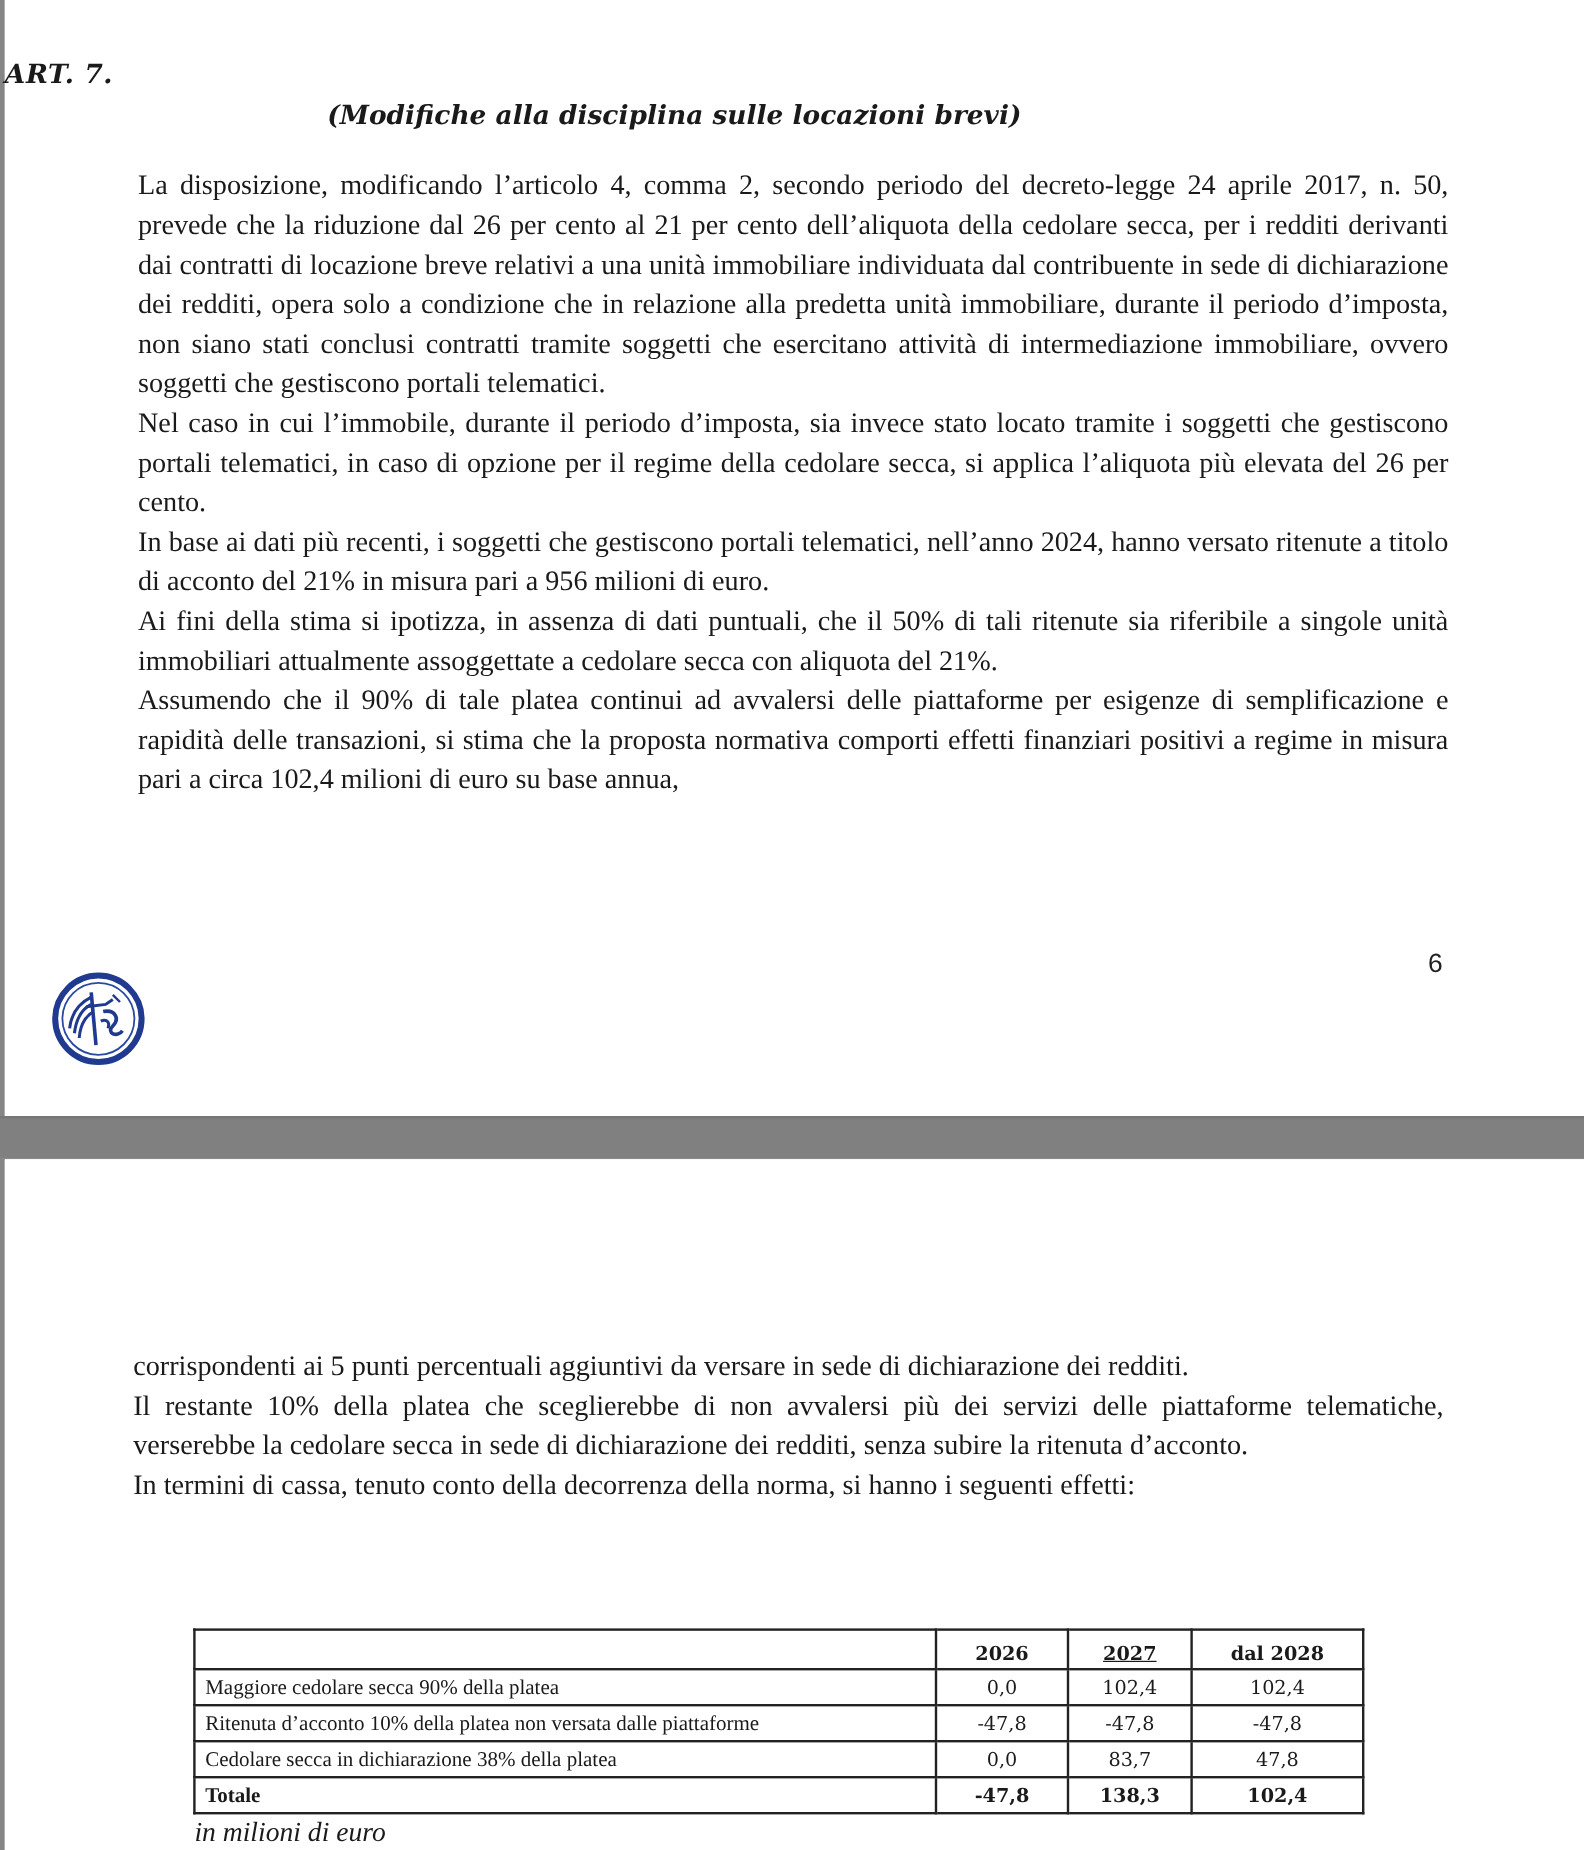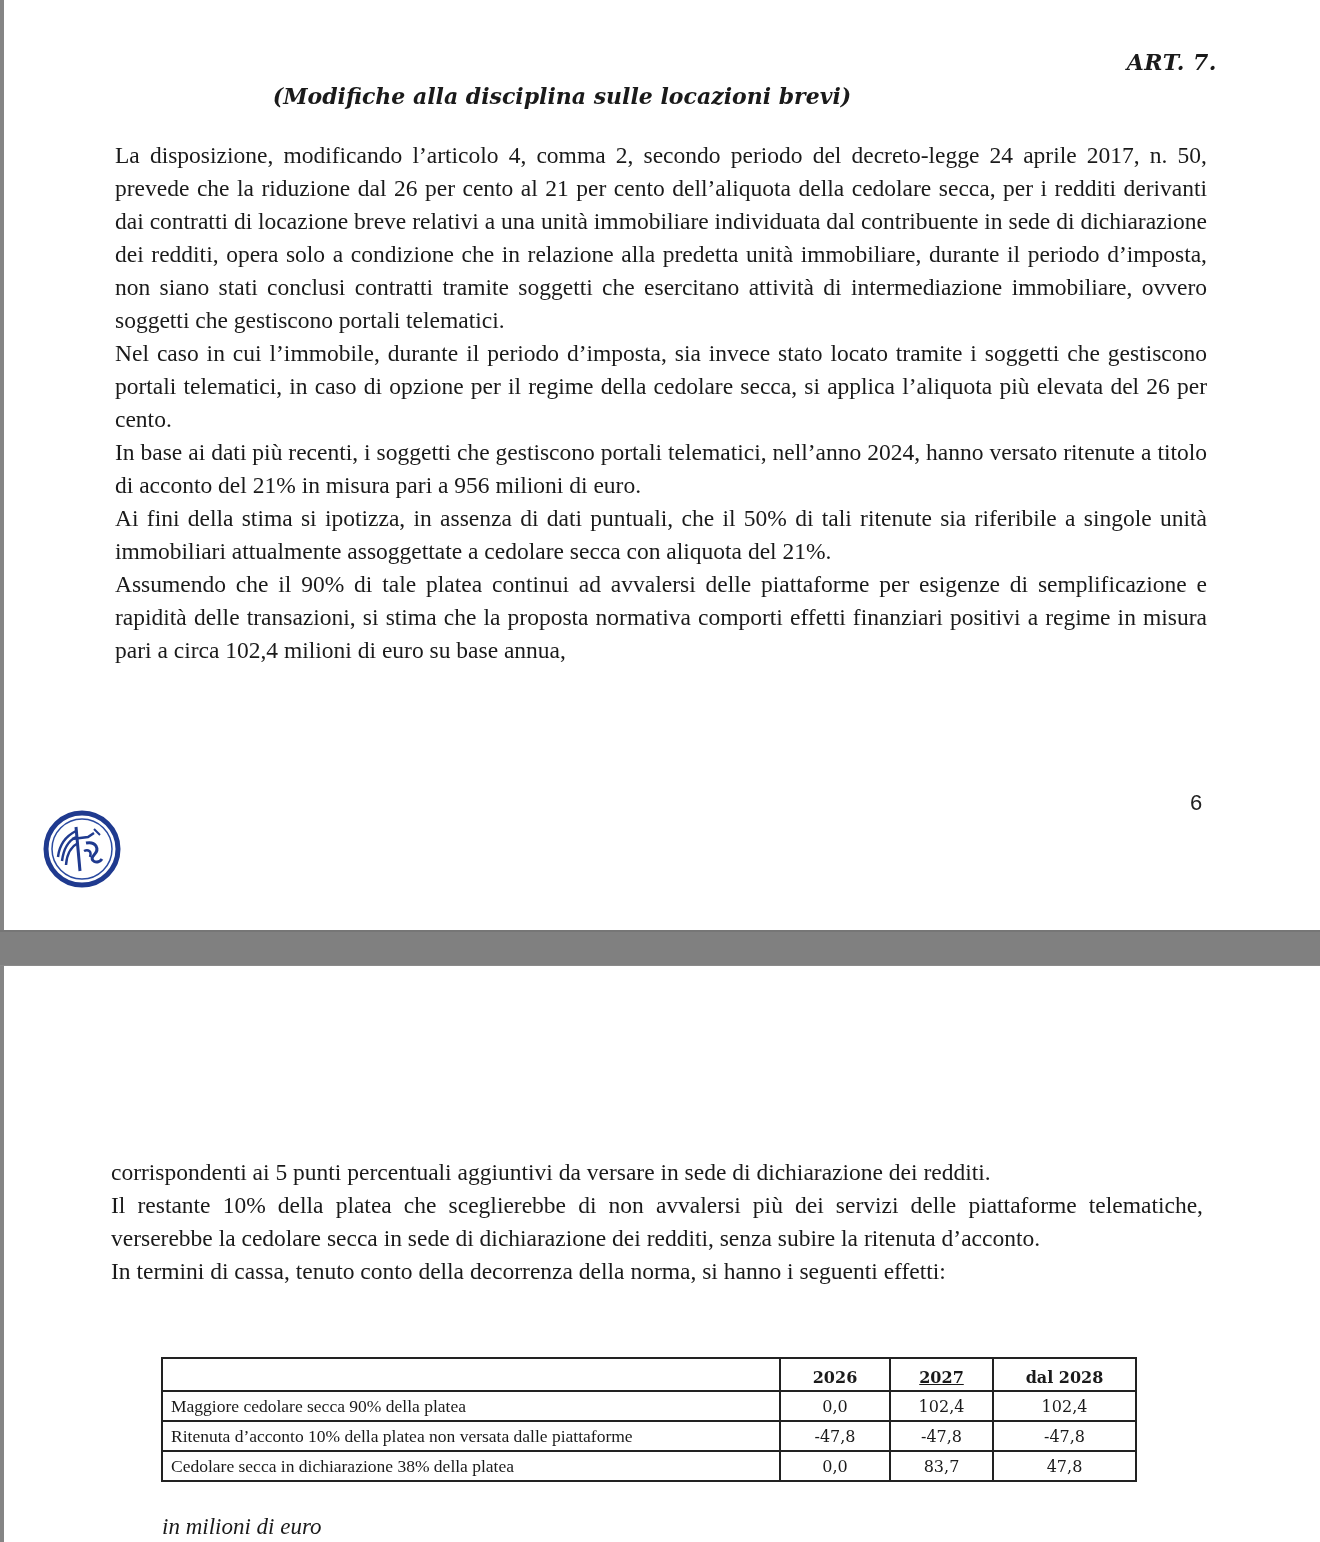--- a/index.html
+++ b/index.html
@@ -6,27 +6,27 @@
   html, body { width: 1320px; height: 1542px; background: #ffffff; overflow: hidden; }
   body { position: relative; font-family: "DejaVu Serif", "Liberation Serif", serif; color: #1a1a1a; }
 
   .left-border { position: absolute; left: 0; top: 0; width: 4px; height: 1542px; background: #858585; }
   .page-gap { position: absolute; left: 0; top: 930px; width: 1320px; height: 36px; background: #808080; border-top: 2px solid #767676; border-bottom: 1px solid #8a8a8a; }
 
   .page { position: absolute; left: 4px; width: 1316px; background: #fff; }
   .page-1 { top: 0; height: 930px; }
   .page-2 { top: 966px; height: 576px; }
 
-  .art-title { position: absolute; top: 47px; left: 0; width: 1213px; text-align: right; font-weight: bold; font-style: italic; font-size: 22px; line-height: 30px; letter-spacing: 0.5px; }
+  .art-title { position: absolute; top: 47px; left: 0; width: 1213px; text-align: left; font-weight: bold; font-style: italic; font-size: 22px; line-height: 30px; letter-spacing: 0.5px; }
   .art-subtitle { position: absolute; top: 80px; left: 0; width: 1116px; text-align: center; font-weight: bold; font-style: italic; font-size: 22px; line-height: 32px; }
 
   .body-text { position: absolute; left: 111px; width: 1092px; font-family: "Liberation Serif", "DejaVu Serif", serif; font-size: 23.5px; line-height: 33px; text-align: justify; }
   .body-text p { margin: 0; }
   .p1-block { top: 139px; }
-  .p2-block { top: 1156px; }
+  .p2-block { top: 1123px; }
 
   .page-number { position: absolute; left: 1186px; top: 790px; font-family: "Liberation Sans", "DejaVu Sans", sans-serif; font-size: 22px; color: #222; }
 
   .logo { position: absolute; left: 38px; top: 809px; width: 80px; height: 80px; }
 
   .effects-table { position: absolute; left: 161px; top: 1357px; border-collapse: collapse; font-family: "DejaVu Serif", "Liberation Serif", serif; font-size: 16px; color: #1a1a1a; }
   .effects-table td, .effects-table th { border: 2px solid #222; padding: 0 8px; height: 30px; white-space: nowrap; }
   .effects-table th { font-weight: bold; text-align: center; height: 33px; vertical-align: bottom; padding-bottom: 3px; }
   .effects-table td.label { text-align: left; width: 618px; font-family: "Liberation Serif", "DejaVu Serif", serif; font-size: 17.5px; }
   .effects-table td.num { text-align: center; }
@@ -99,16 +99,22 @@
     <td class="num">-47,8</td>
     <td class="num">-47,8</td>
     <td class="num">-47,8</td>
   </tr>
   <tr>
     <td class="label">Cedolare secca in dichiarazione 38% della platea</td>
     <td class="num">0,0</td>
     <td class="num">83,7</td>
     <td class="num">47,8</td>
   </tr>
+  <tr class="total">
+    <td class="label">Totale</td>
+    <td class="num">-47,8</td>
+    <td class="num">138,3</td>
+    <td class="num">102,4</td>
+  </tr>
 </tbody>
   </table>
 
 <div class="table-note">in milioni di euro</div>
 
 </body></html>

